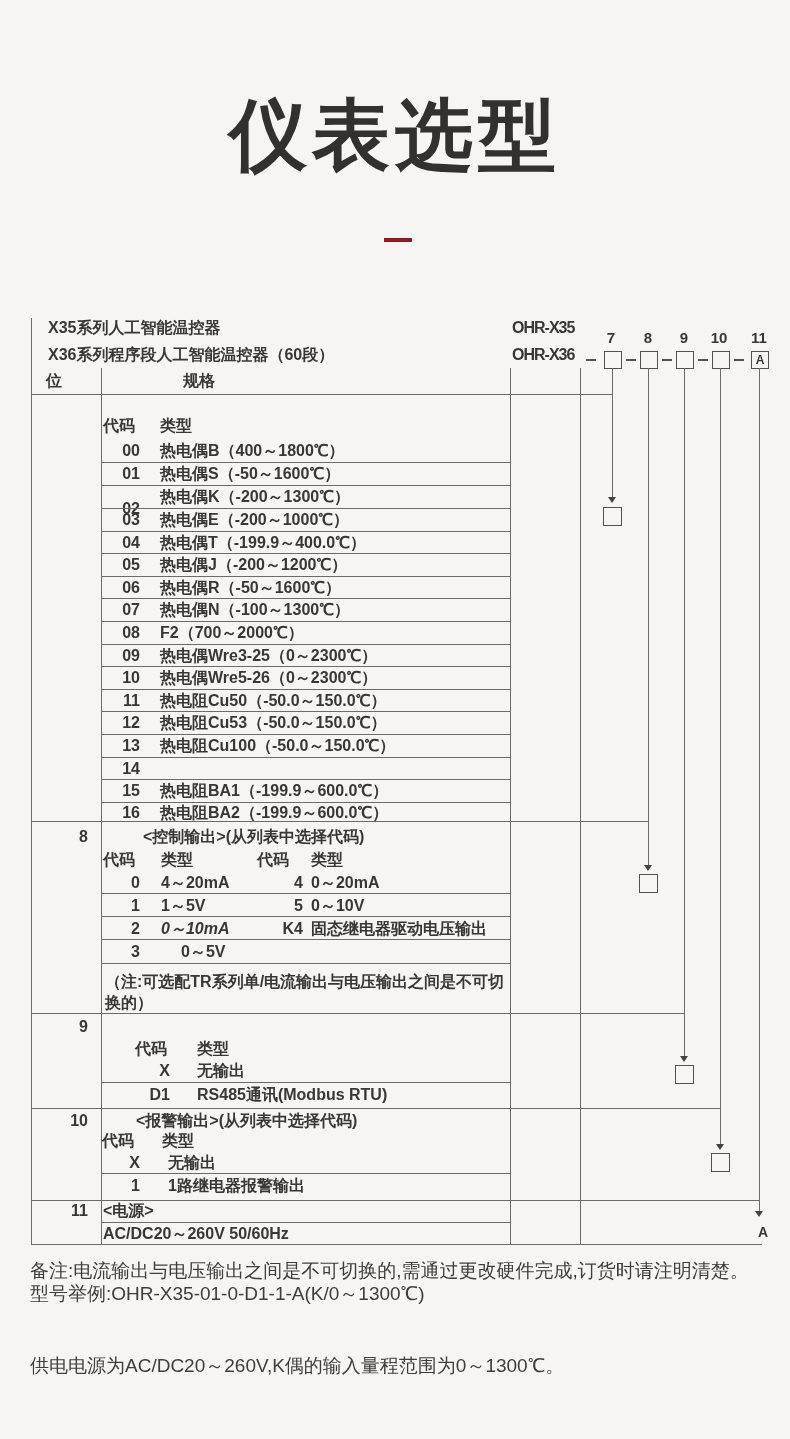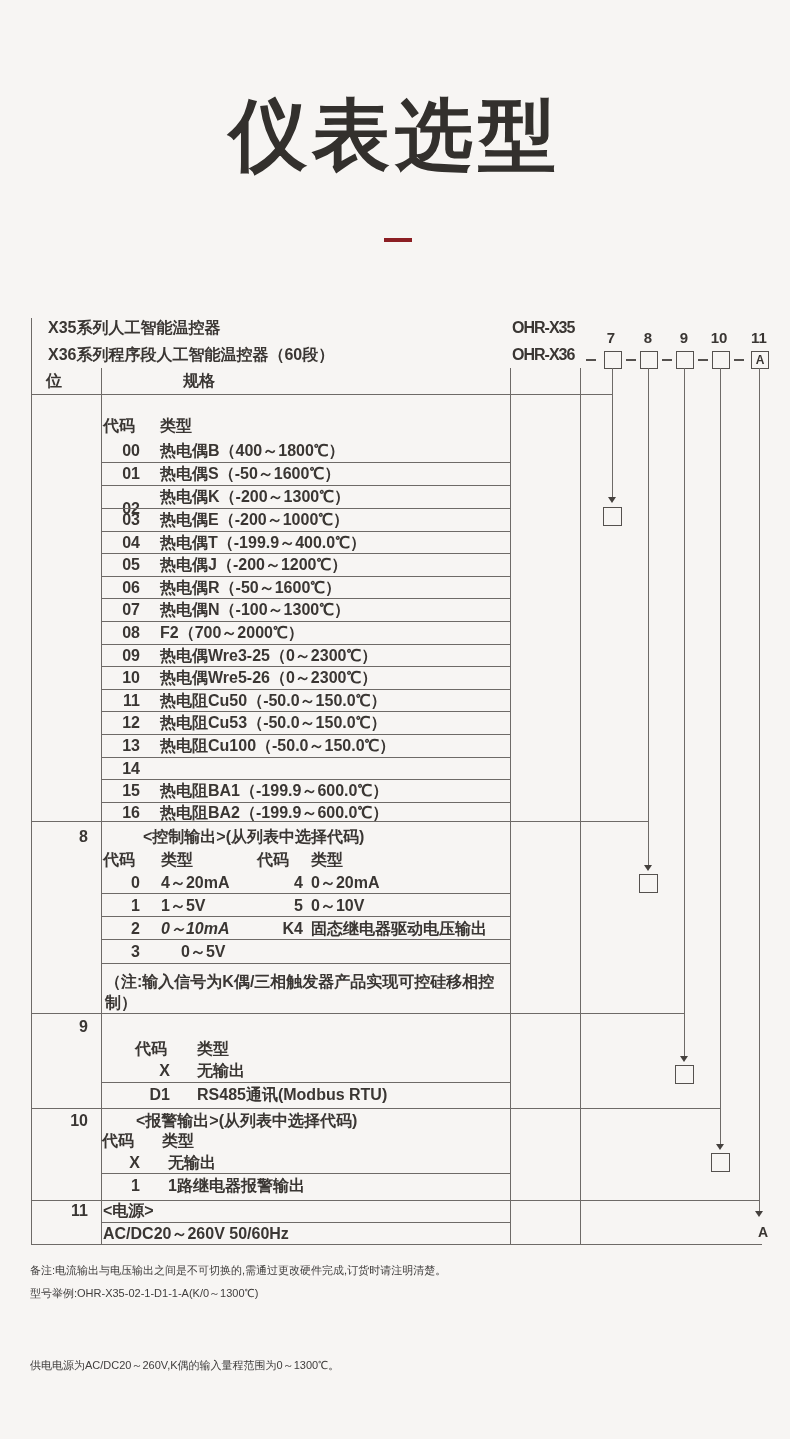--- a/index.html
+++ b/index.html
@@ -14,21 +14,21 @@
   .underline{position:absolute;top:238px;left:384px;width:28px;height:4px;}
   .codebox{position:absolute;width:16px;height:16px;border:1px solid #55514e;}
   .codebox span{display:block;width:100%;text-align:center;font-size:12px;font-weight:bold;
                 color:#3a3633;line-height:16px;}
   .digitlbl{position:absolute;width:20px;text-align:center;font-size:15px;font-weight:bold;color:#3a3633;}
   .dash{position:absolute;width:10px;height:2px;background:#55514e;top:359px;}
   .arrow{position:absolute;width:0;height:0;border-left:4px solid transparent;
          border-right:4px solid transparent;border-top:6px solid #45413e;}
   .tbox{position:absolute;width:17px;height:17px;border:1px solid #55514e;}
   .note{position:absolute;font-weight:bold;color:#3a3633;font-size:16px;line-height:21px;}
-  .foot{position:absolute;left:30px;color:#3f3d3c;font-size:11px;line-height:21px;}
+  .foot{position:absolute;left:30px;color:#3f3d3c;font-size:19px;line-height:21px;}
 </style>
 </head>
 <body>
 
 <div class="page">
 
   <div class="title">仪表选型</div>
   <div class="underline" style="background:#8c1e23;"></div>
 
   <div class="t" style="left:48px;top:317px;">X35系列人工智能温控器</div>
@@ -189,21 +189,21 @@
   <div class="t ctr" style="left:104px;top:918px;width:36px;">2</div>
   <div class="t" style="left:161px;top:918px;font-style:italic;">0～10mA</div>
   <div class="t ctr" style="left:257px;top:918px;width:46px;">K4</div>
   <div class="t" style="left:311px;top:918px;">固态继电器驱动电压输出</div>
   <div class="hline" style="left:101px;top:939px;width:409px;"></div>
 
   <div class="t ctr" style="left:104px;top:941px;width:36px;">3</div>
   <div class="t" style="left:161px;top:941px;margin-left:20px;">0～5V</div>
   <div class="hline" style="left:101px;top:963px;width:409px;"></div>
 
-  <div class="note" style="left:105px;top:971px;width:404px;white-space:normal;">（注:输入信号为K偶/三相触发器产品实现可控硅移相控制）</div>
+  <div class="note" style="left:105px;top:971px;width:404px;white-space:normal;">（注:可选配TR系列单/电流输出与电压输出之间是不可切换的）</div>
 
   <div class="t ctr" style="left:28px;top:1016px;width:60px;">9</div>
   <div class="t" style="left:135px;top:1038px;">代码</div>
   <div class="t" style="left:197px;top:1038px;">类型</div>
 
   <div class="t ctr" style="left:130px;top:1060px;width:40px;">X</div>
   <div class="t" style="left:197px;top:1060px;">无输出</div>
   <div class="hline" style="left:101px;top:1082px;width:409px;"></div>
 
   <div class="t ctr" style="left:130px;top:1084px;width:40px;">D1</div>
@@ -220,16 +220,16 @@
 
   <div class="t ctr" style="left:104px;top:1175px;width:36px;">1</div>
   <div class="t" style="left:168px;top:1175px;">1路继电器报警输出</div>
 
   <div class="t ctr" style="left:28px;top:1200px;width:60px;">11</div>
   <div class="t" style="left:103px;top:1200px;">&lt;电源&gt;</div>
   <div class="hline" style="left:101px;top:1222px;width:409px;"></div>
   <div class="t" style="left:103px;top:1223px;">AC/DC20～260V  50/60Hz</div>
 
   <div class="foot" style="top:1260px;width:745px;">备注:电流输出与电压输出之间是不可切换的,需通过更改硬件完成,订货时请注明清楚。</div>
-  <div class="foot" style="top:1283px;width:745px;">型号举例:OHR-X35-02-1-D1-1-A(K/0～1300℃)</div>
+  <div class="foot" style="top:1283px;width:745px;">型号举例:OHR-X35-01-0-D1-1-A(K/0～1300℃)</div>
   <div class="foot" style="top:1355px;width:745px;">供电电源为AC/DC20～260V,K偶的输入量程范围为0～1300℃。</div>
 
 </div>
 
 </body></html>

